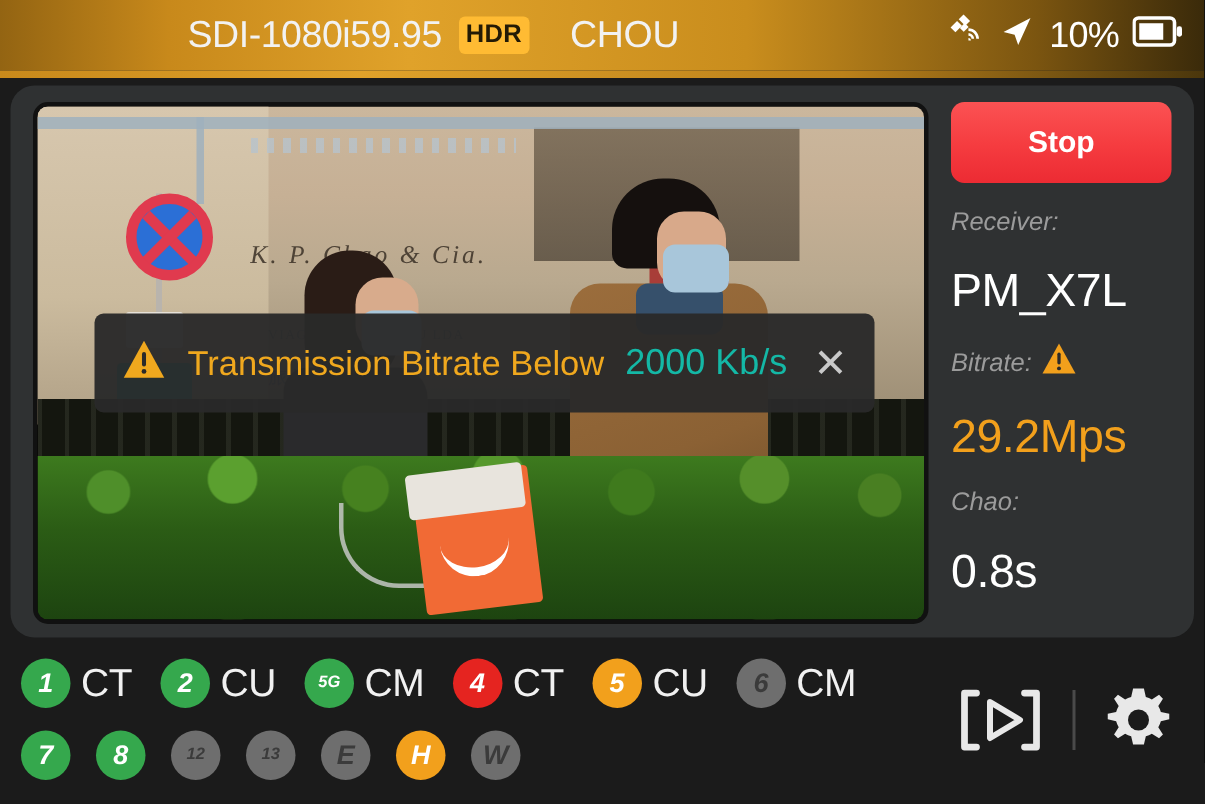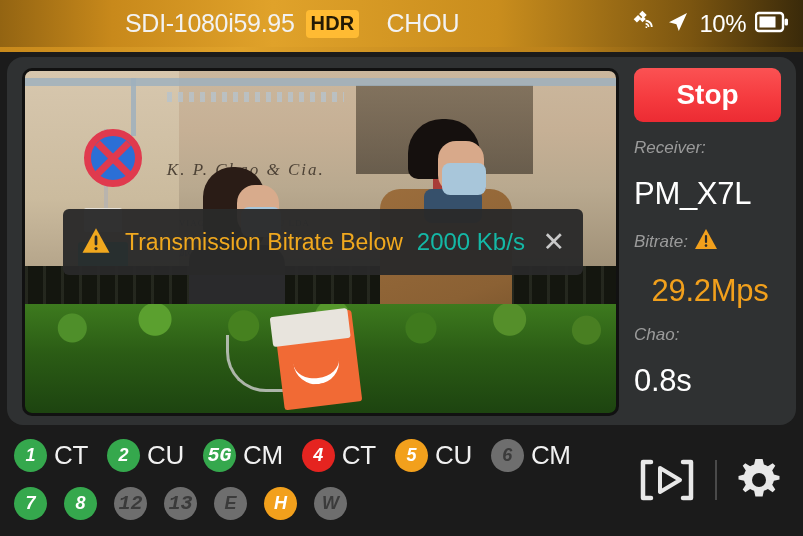--- a/index.html
+++ b/index.html
@@ -61,21 +61,21 @@
   }
   .sig-format {
     color: #f2f2f2;
     font-size: 25px;
     letter-spacing: -0.3px;
   }
   .hdr-badge {
     background: #ffbb33;
     color: #231a05;
     font-weight: bold;
-    font-size: 20px;
+    font-size: 17px;
     padding: 2px 5px 3px 5px;
     border-radius: 4px;
     letter-spacing: 0.2px;
   }
   .codec {
     color: #f2f2f2;
     font-size: 25px;
     margin-left: 16px;
     letter-spacing: -0.2px;
   }
@@ -352,41 +352,41 @@
     position: absolute;
     left: 634px; top: 68px;
     width: 152px;
   }
   .stop-btn {
     width: 147px; height: 54px;
     background: linear-gradient(180deg, #fb5253 0%, #f53b3f 55%, #ec2b33 100%);
     border: none;
     border-radius: 9px;
     color: #ffffff;
-    font-size: 28px;
+    font-size: 20px;
     font-weight: bold;
     cursor: pointer;
     font-family: "Liberation Sans", sans-serif;
   }
   .info-label {
     color: #9b9b9b;
     font-size: 17px;
     margin-top: 16px;
     display: flex;
     align-items: center;
     gap: 6px;
     font-style: italic;
   }
   .info-value {
     color: #ffffff;
     font-size: 31px;
     margin-top: 18px;
     letter-spacing: -0.3px;
   }
-  .info-value.warn { color: #f2a01c; text-align: center; }
+  .info-value.warn { color: #f2a01c; }
 
   
   .badges {
     position: absolute;
     left: 14px; top: 431px;
     width: 600px;
   }
   .badge-row {
     display: flex;
     align-items: center;
@@ -403,21 +403,21 @@
     border-radius: 50%;
     display: flex;
     align-items: center;
     justify-content: center;
     color: #ffffff;
     font-weight: bold;
     font-style: italic;
     font-size: 18px;
     flex: none;
   }
-  .badge.small { font-size: 20px; font-family: Liberation Mono, monospace; }
+  .badge.small { font-size: 11px; }
   .badge.g  { background: #35a84d; }
   .badge.r  { background: #e52420; }
   .badge.o  { background: #f2a01c; }
   .badge.x  { background: #6e6e6e; color: #3b3b3b; }
   .badge-label {
     color: #f1f1f1;
     font-size: 26px;
     margin-left: 7px;
     margin-right: 14px;
     letter-spacing: -0.3px;

